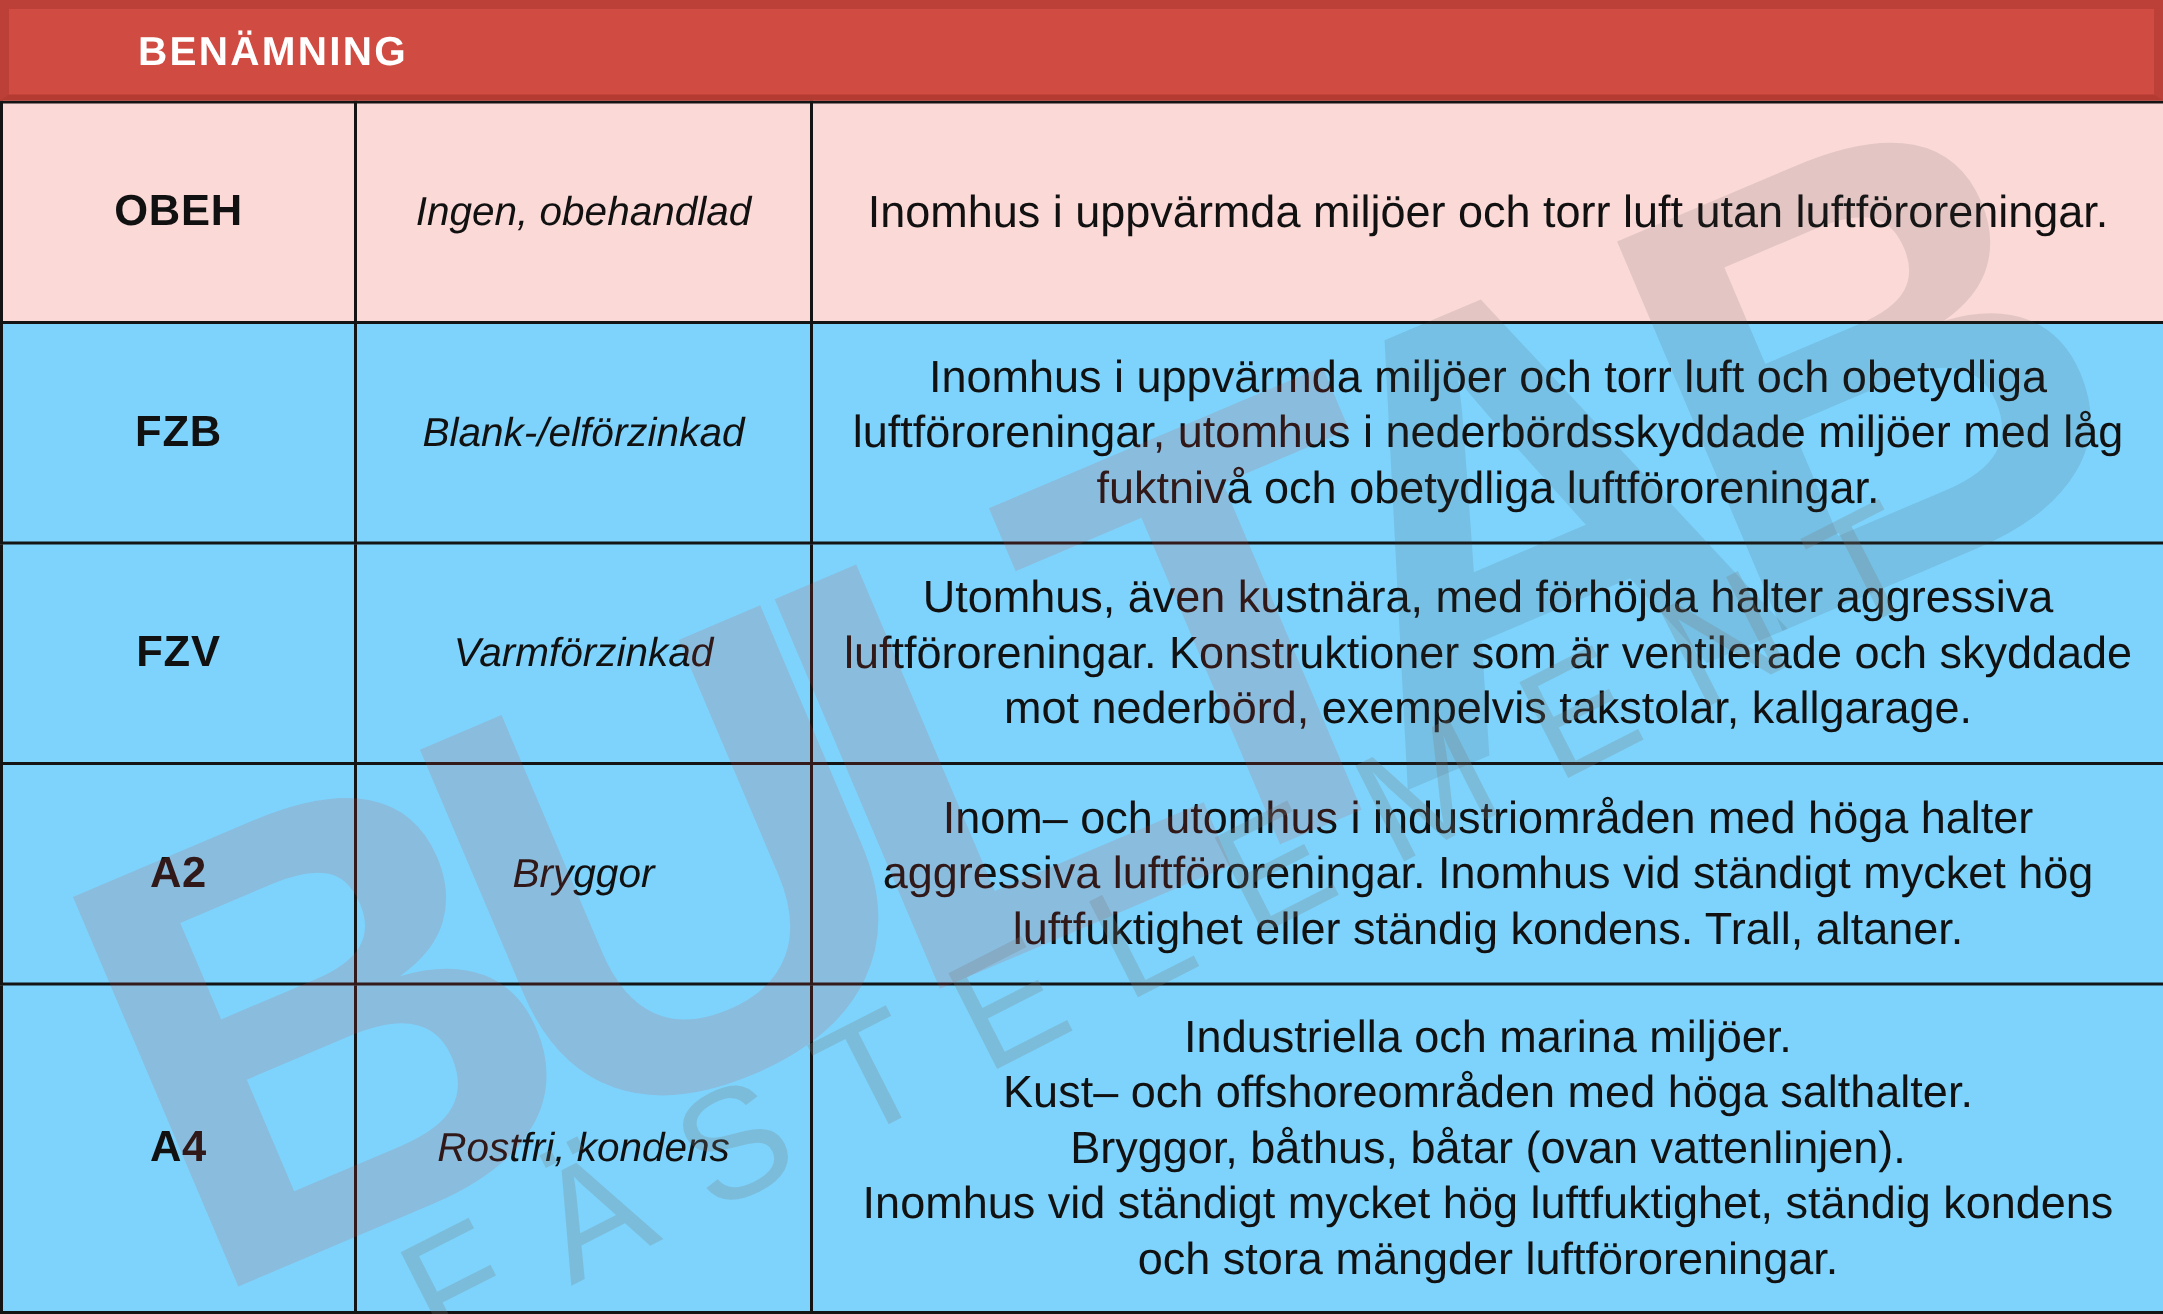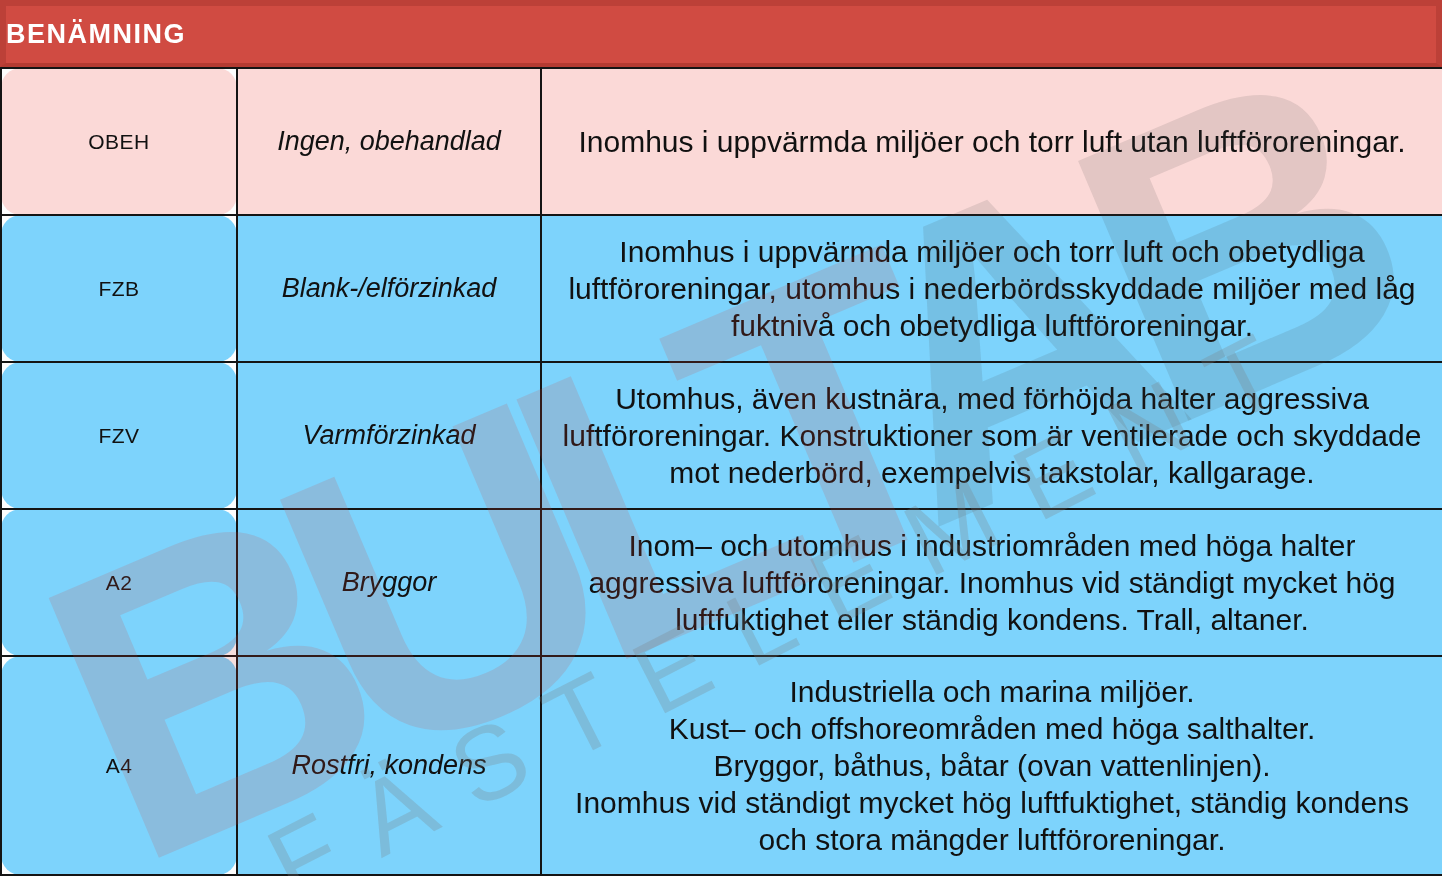--- a/index.html
+++ b/index.html
@@ -26,22 +26,23 @@
     border-bottom: 4px solid #b43b32;
     display: flex;
     align-items: center;
     z-index: 2;
   }
   .th {
     color: #ffffff;
     font-weight: bold;
     font-size: 27px;
     letter-spacing: 1.5px;
-    text-align: left;
+    text-align: right;
     white-space: nowrap;
+    padding-left: 36px;
   }
   .th-1 { width: 230px; }
   .th-2 { width: 304px; }
   .th-3 { flex: 1; }
 
   
   table.grid {
     position: absolute;
     left: 0; top: 67px;
     width: 1442px;
@@ -58,24 +59,23 @@
     vertical-align: middle;
     padding: 4px 20px;
     box-sizing: border-box;
     background: #7dd3fc;
   }
   tr.row-normal   { height: 147px; }
   tr.row-tall     { height: 219px; }
   tr.row-highlight td { background: #fbd9d7; }
 
   .code {
-    font-weight: normal;
-    font-size: 21px;
+    font-weight: bold;
+    font-size: 29px;
     letter-spacing: 0.5px;
-    border-radius: 20px;
   }
   .treat {
     font-style: italic;
     font-size: 27px;
     margin-top: 36px;
   }
   .usage {
     font-size: 30px;
     line-height: 37px;
     white-space: pre-line;

